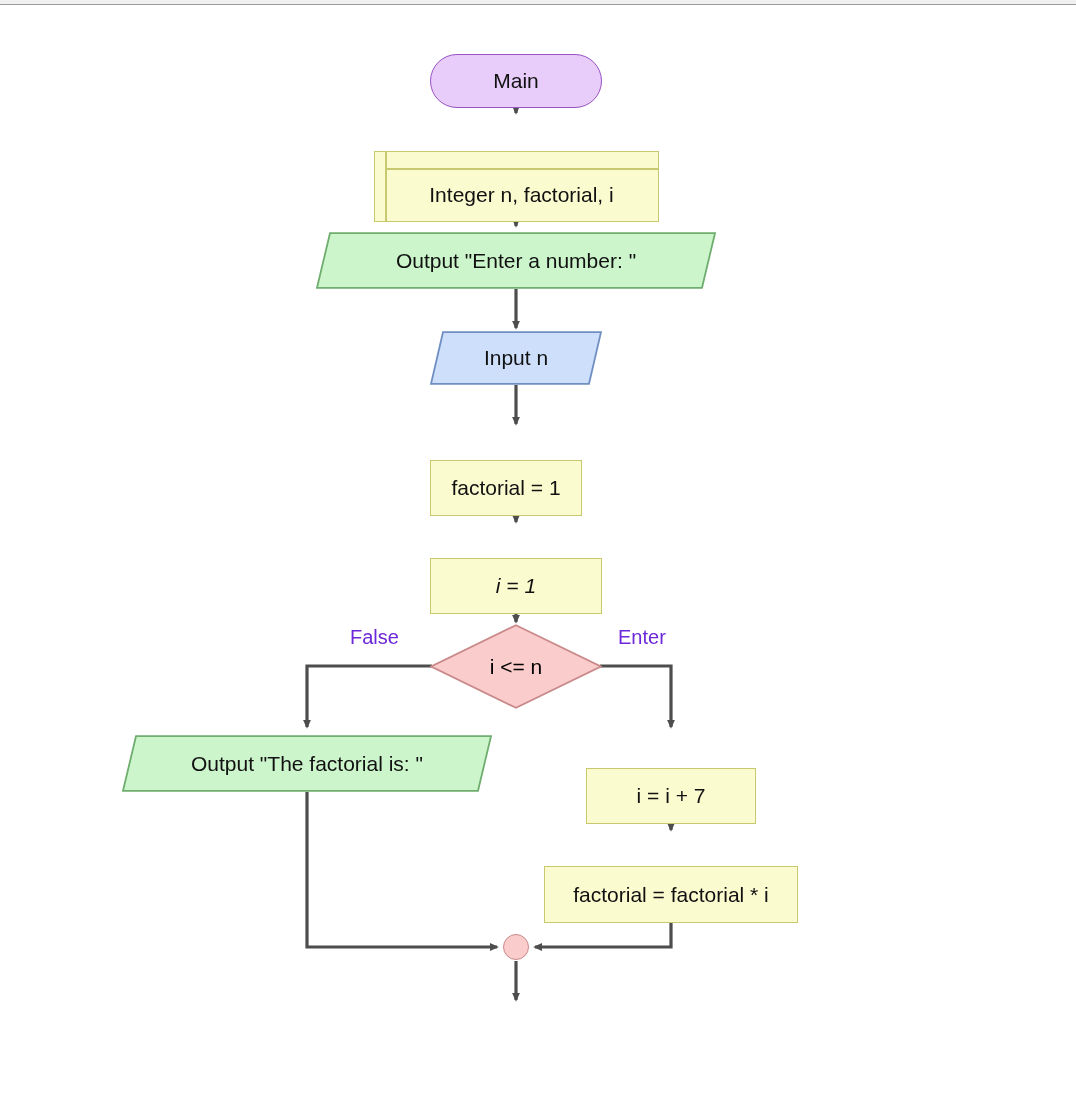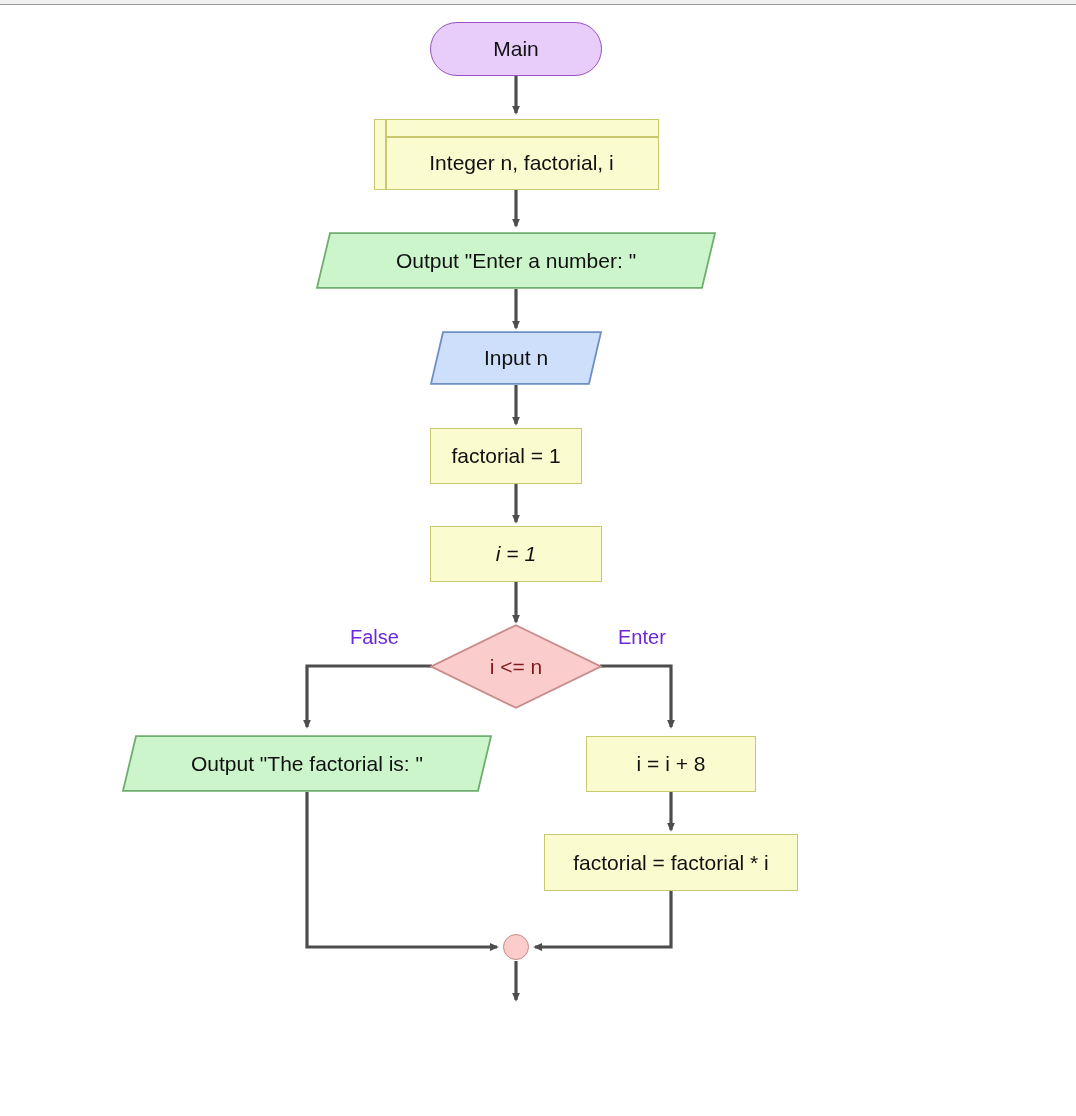--- a/index.html
+++ b/index.html
@@ -35,20 +35,21 @@
   .node {
     position: absolute;
     box-sizing: border-box;
     display: flex;
     align-items: center;
     justify-content: center;
     font-size: 21px;
     color: #111111;
     line-height: 1.1;
     white-space: nowrap;
+    margin-top: 32px;
   }
 
   
   .terminator {
     background: #e8cdfa;
     border: 1.6px solid #9a52c2;
     border-radius: 999px;
   }
 
   
@@ -101,21 +102,21 @@
   .decision-wrap { position: absolute; }
   .decision-wrap svg { position: absolute; left: 0; top: 0; }
   .decision-wrap .dec-label {
     position: absolute;
     left: 0; top: 0;
     width: 100%; height: 100%;
     display: flex;
     align-items: center;
     justify-content: center;
     font-size: 21px;
-    color: #7f1d1d;
+    color: #000000;
     white-space: nowrap;
   }
 
   
   .junction {
     position: absolute;
     width: 26px; height: 26px;
     border-radius: 50%;
     background: #fbcccc;
     border: 1.8px solid #c98a8a;
@@ -222,21 +223,21 @@
   <span class="edge-label" style="left:618px; top:626px;">Enter</span>
 
   <div class="io-wrap" style="left:122px; top:735px; width:370px; height:57px;">
     <svg width="370" height="57" viewBox="0 0 370 57">
       <polygon points="14,1.2 369,1.2 356,55.8 1,55.8" fill="#ccf5cc" stroke="#6fae6f" stroke-width="1.8"></polygon>
     </svg>
     <span class="io-label">Output "The factorial is: "</span>
   </div>
 
   <div class="node process" style="left:586px; top:736px; width:170px; height:56px;">
-    <span>i = i + 8</span>
+    <span>i = i + 7</span>
   </div>
 
   <div class="node process" style="left:544px; top:834px; width:254px; height:57px;">
     <span>factorial = factorial * i</span>
   </div>
 
   <div class="junction" style="left:503px; top:934px;"></div>
 
 
 </div>

